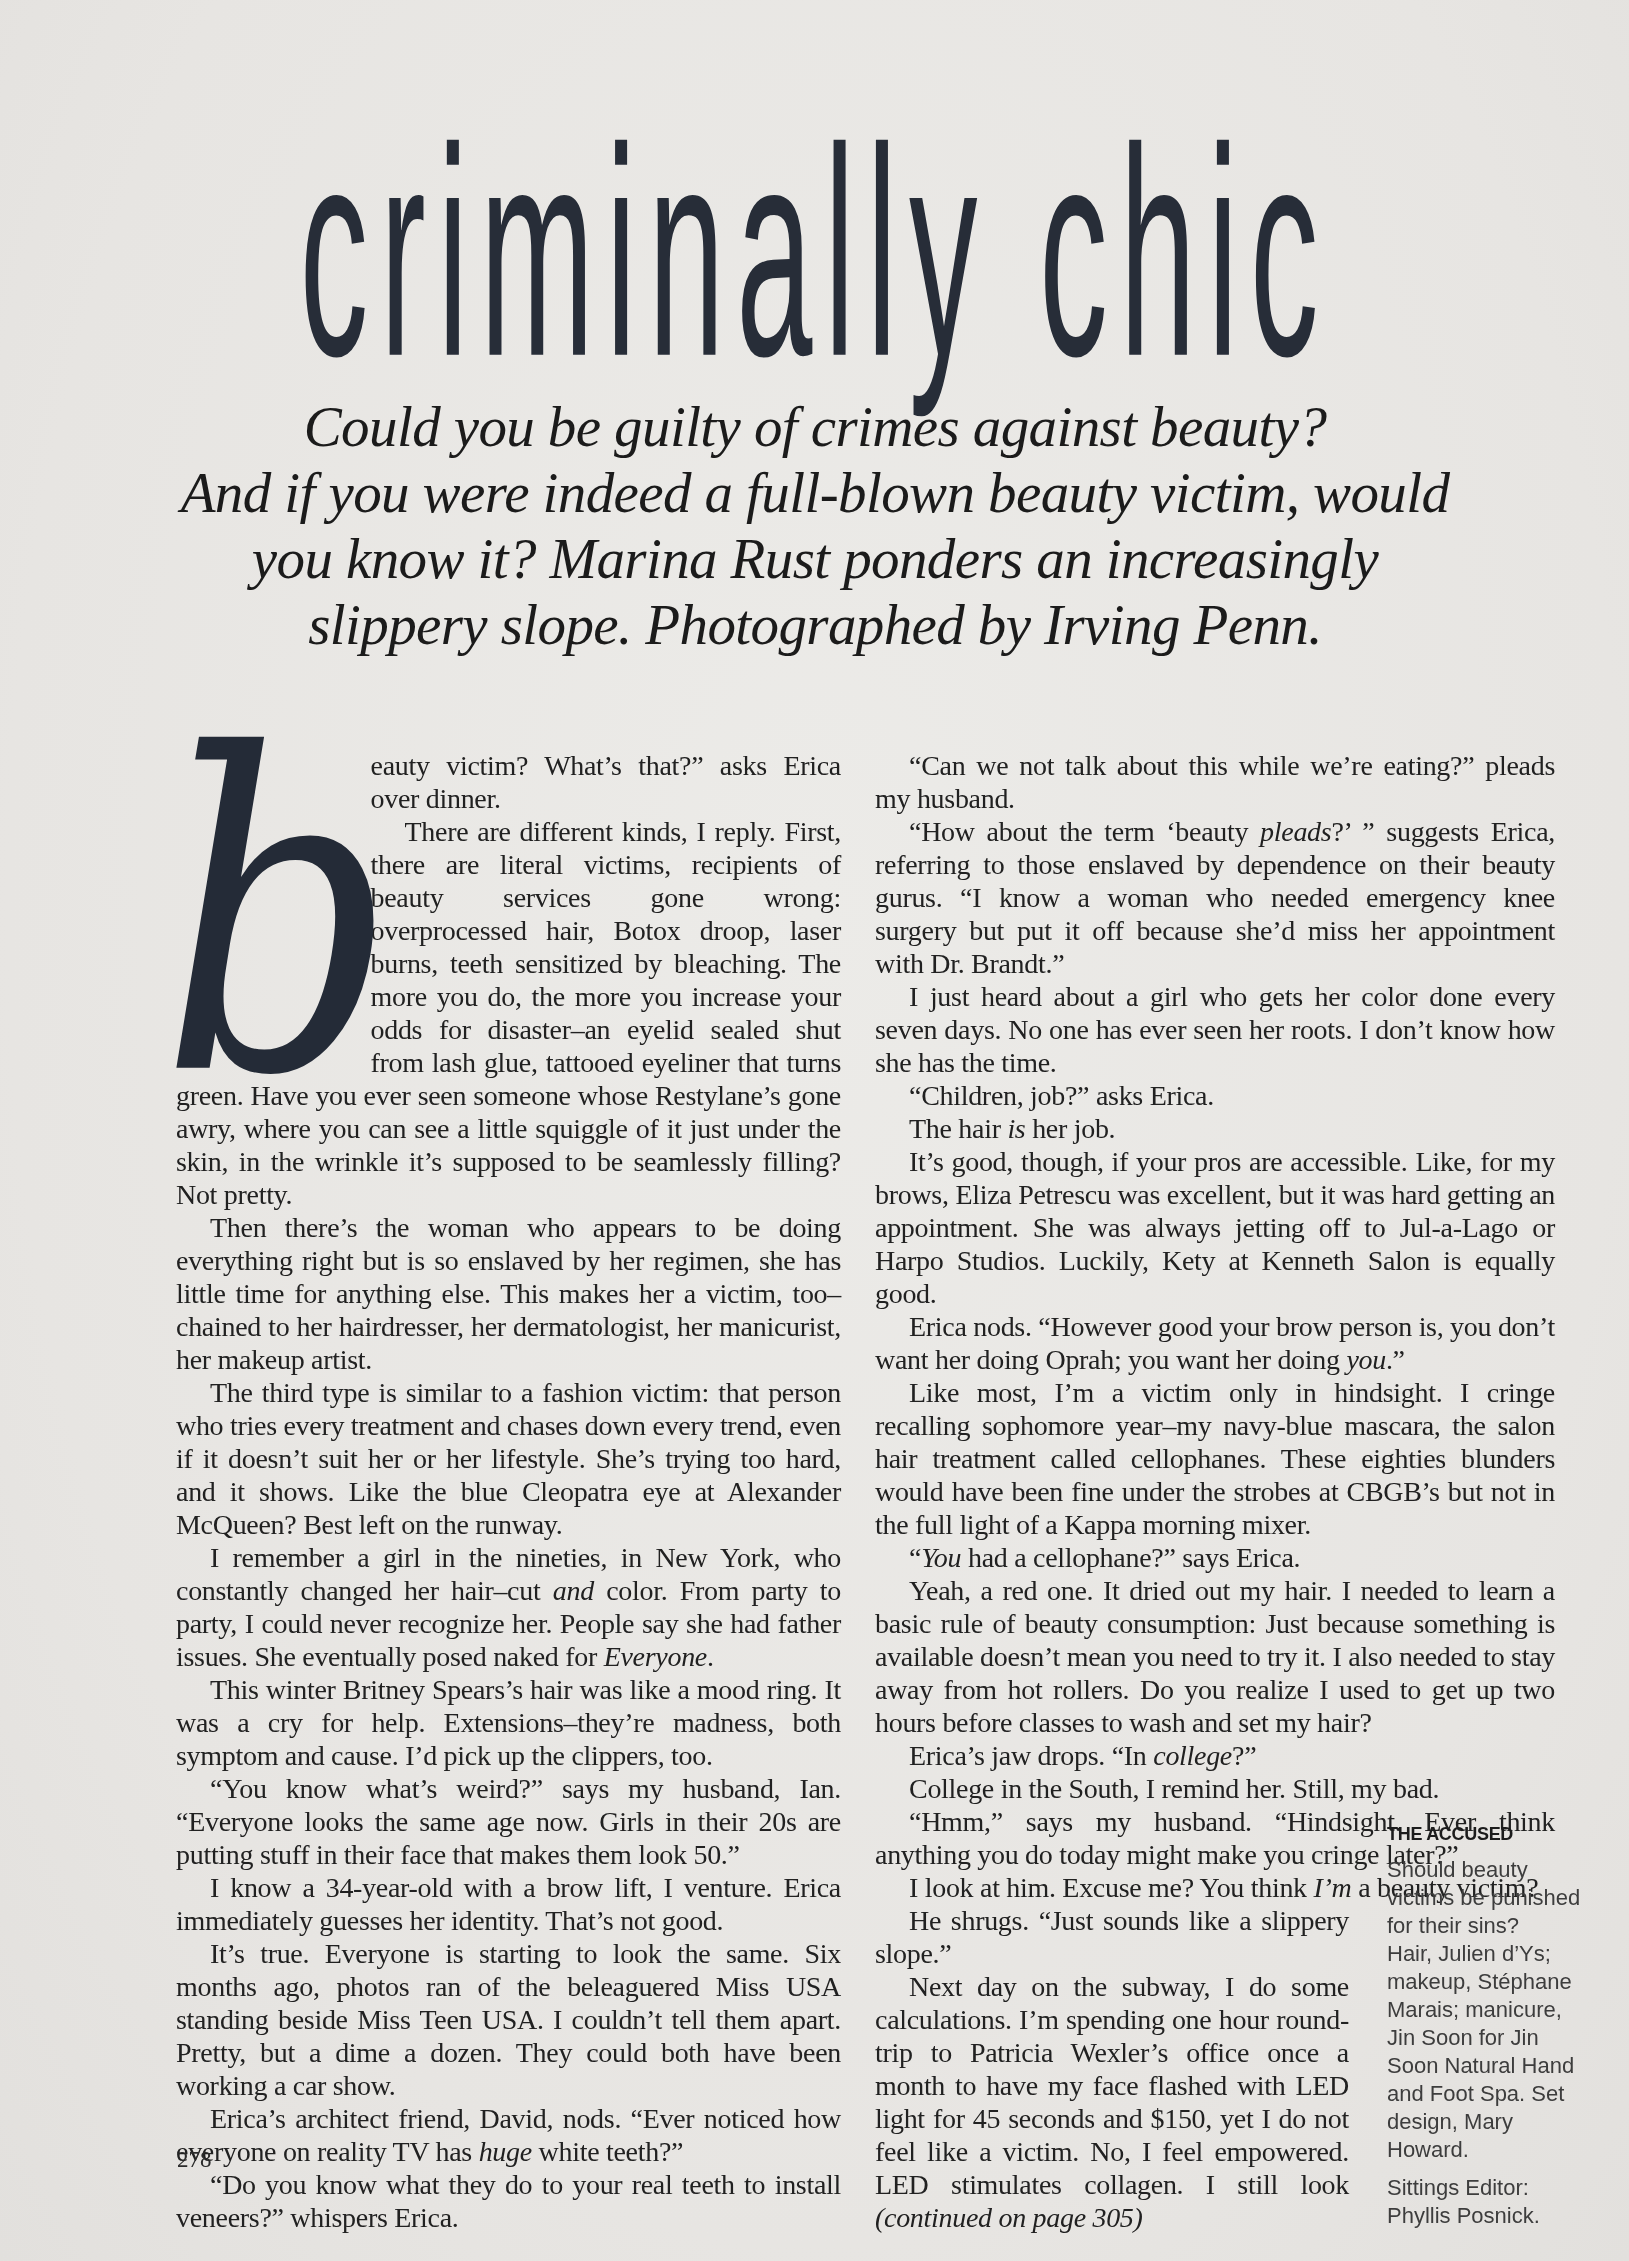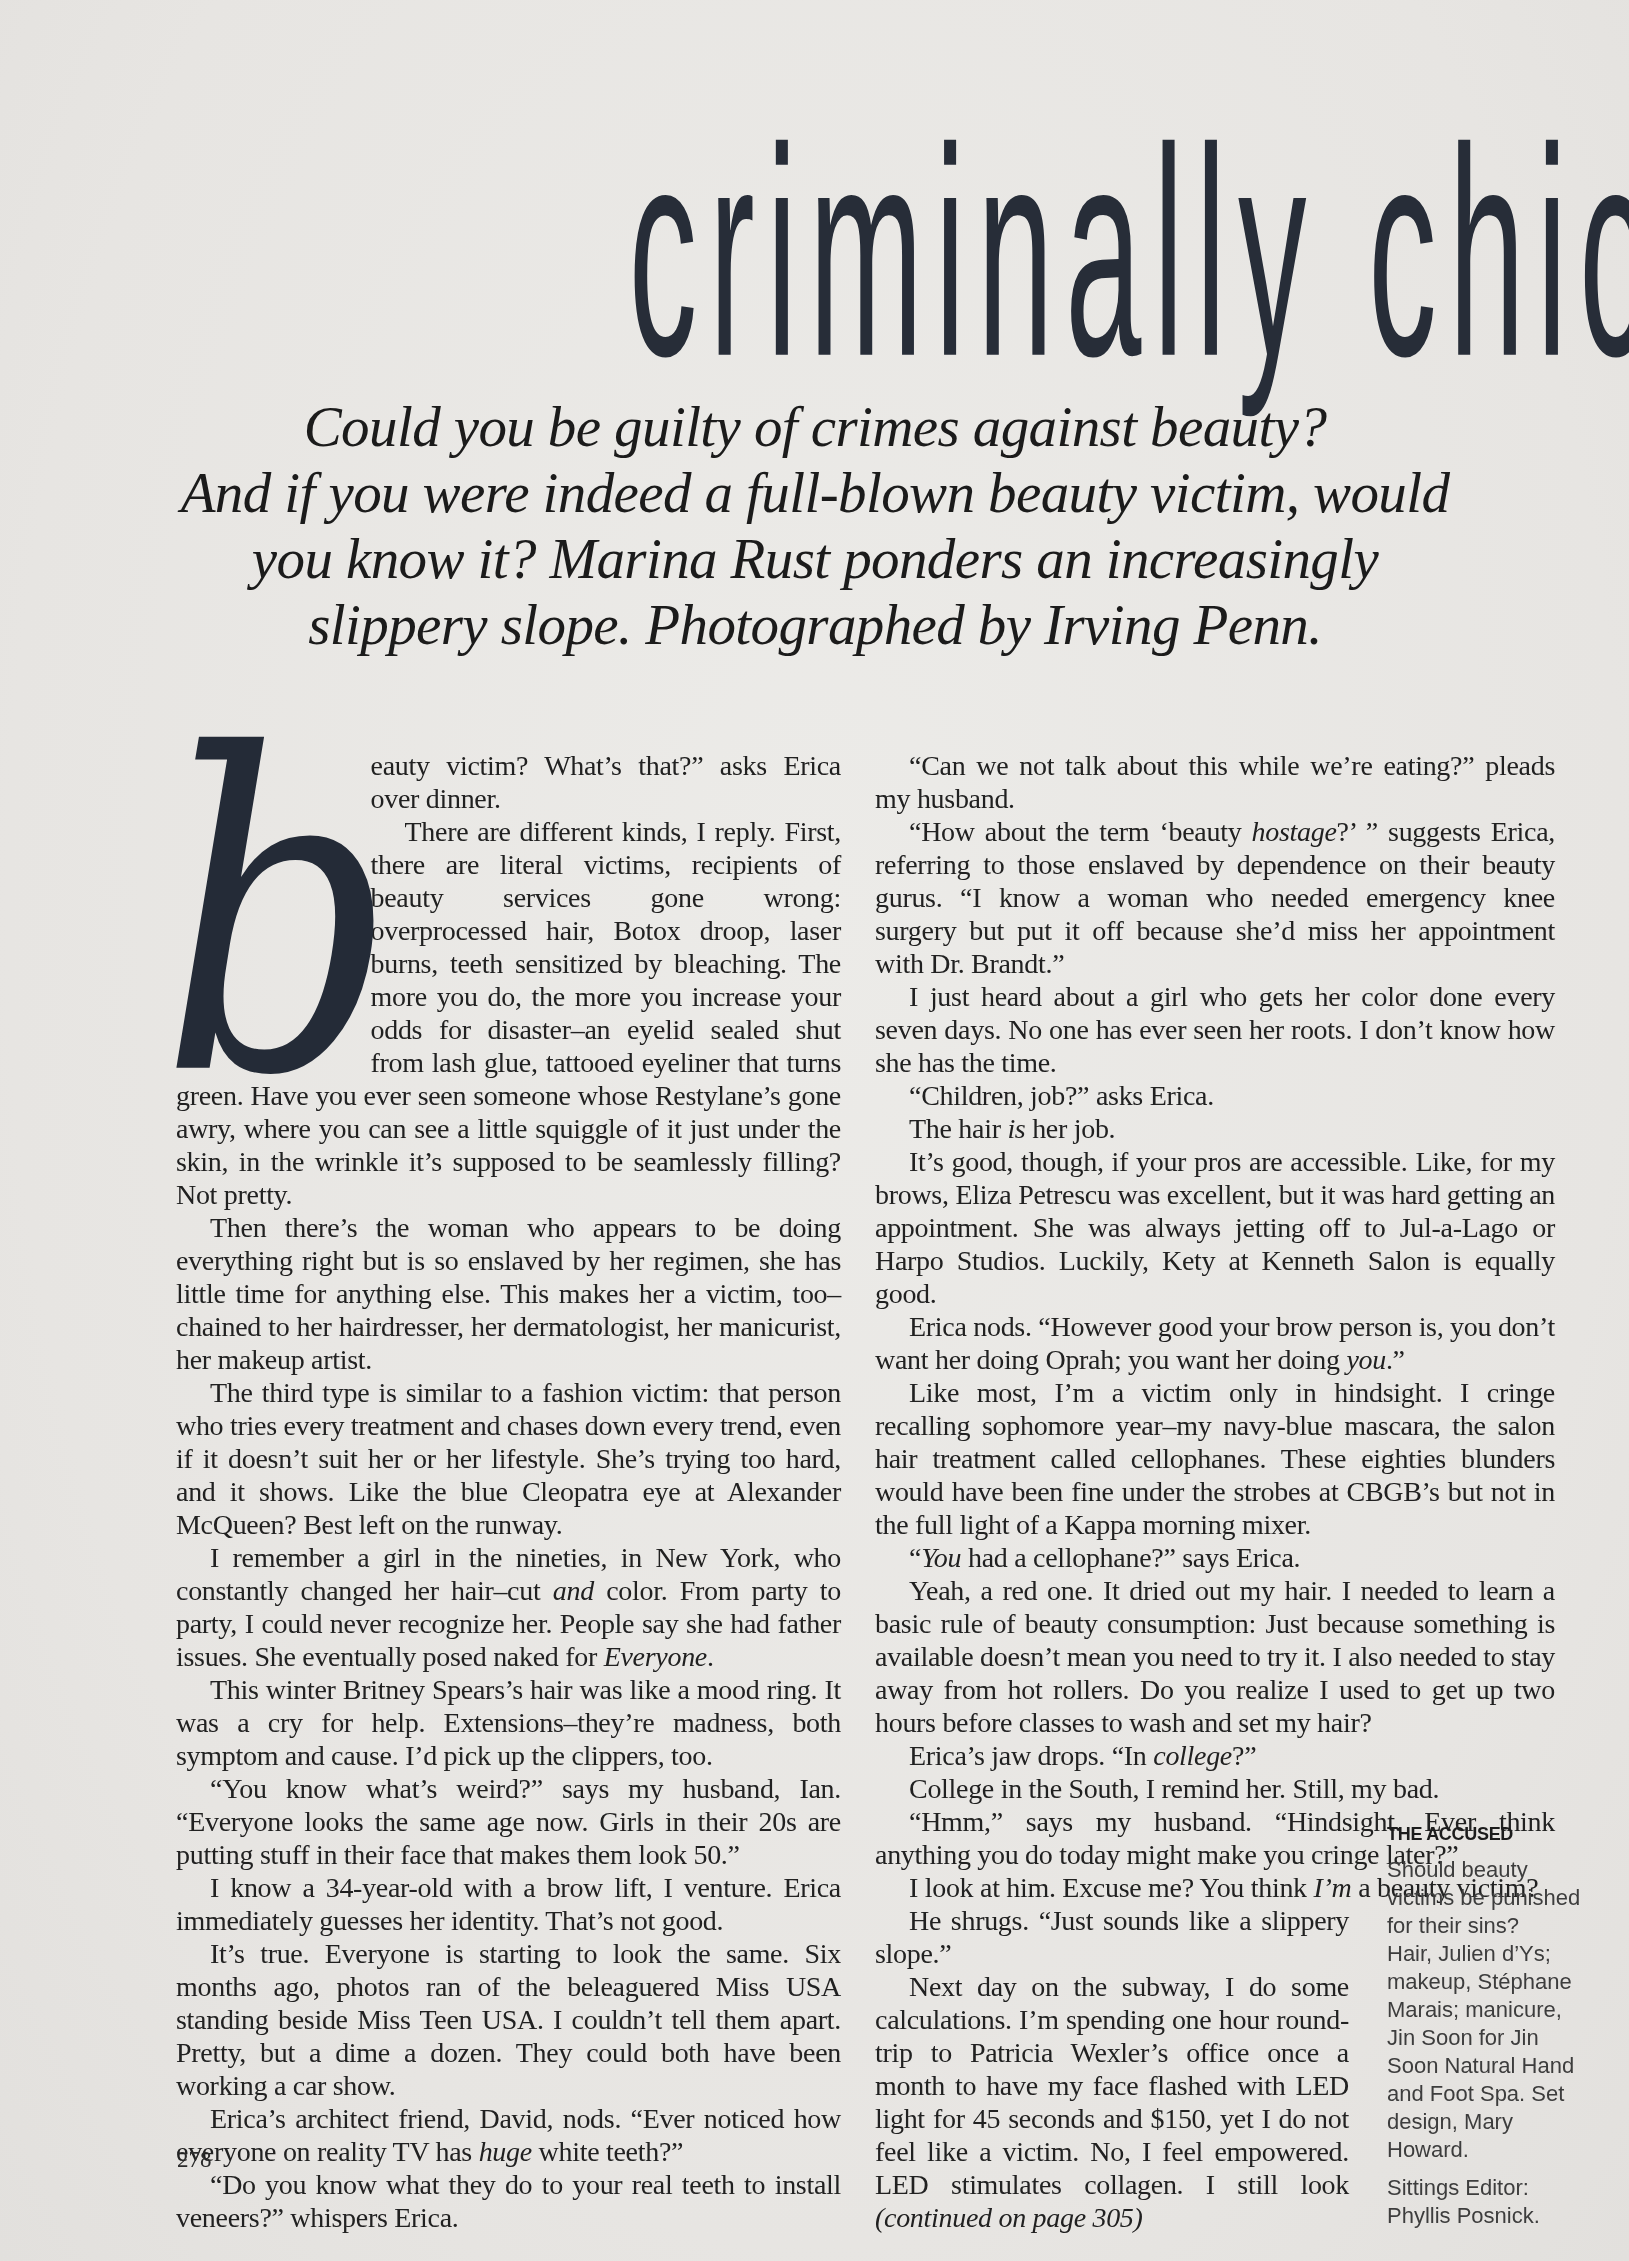--- a/index.html
+++ b/index.html
@@ -7,21 +7,21 @@
     position:relative;
     width:1630px;height:2261px;
     background:#e9e7e4;
     background-image:radial-gradient(ellipse at 50% 40%, #ecebe8 0%, #e7e5e2 70%, #e2e0dd 100%);
     overflow:hidden;
     font-family:"Liberation Serif",serif;
     color:#222222;
   }
 
   
-  .masthead{position:absolute;left:0;top:81px;width:100%;text-align:right;}
+  .masthead{position:absolute;left:0;top:81px;width:100%;text-align:center;}
   .title-text{
     display:inline-block;
     font-family:"Liberation Sans",sans-serif;
     font-weight:400;
     font-size:129px;
     letter-spacing:11.3px;
     white-space:nowrap;
     color:#272d38;
     transform:scale(1.06,2.3);
     transform-origin:50% 0%;
@@ -128,21 +128,21 @@
         <p>I know a 34-year-old with a brow lift, I venture. Erica immediately guesses her identity. That’s not good.</p>
         <p>It’s true. Everyone is starting to look the same. Six months ago, photos ran of the beleaguered Miss USA standing beside Miss Teen USA. I couldn’t tell them apart. Pretty, but a dime a dozen. They could both have been working a car show.</p>
         <p>Erica’s architect friend, David, nods. “Ever noticed how everyone on reality TV has <i>huge</i> white teeth?”</p>
         <p>“Do you know what they do to your real teeth to install veneers?” whispers Erica.</p>
       </div>
   </section>
 
   <section class="col col-right">
     <div class="paras right-top">
         <p>“Can we not talk about this while we’re eating?” pleads my husband.</p>
-        <p>“How about the term ‘beauty <i>hostage</i>?’ ” suggests Erica, referring to those enslaved by dependence on their beauty gurus. “I know a woman who needed emergency knee surgery but put it off because she’d miss her appointment with Dr. Brandt.”</p>
+        <p>“How about the term ‘beauty <i>pleads</i>?’ ” suggests Erica, referring to those enslaved by dependence on their beauty gurus. “I know a woman who needed emergency knee surgery but put it off because she’d miss her appointment with Dr. Brandt.”</p>
         <p>I just heard about a girl who gets her color done every seven days. No one has ever seen her roots. I don’t know how she has the time.</p>
         <p>“Children, job?” asks Erica.</p>
         <p>The hair <i>is</i> her job.</p>
         <p>It’s good, though, if your pros are accessible. Like, for my brows, Eliza Petrescu was excellent, but it was hard getting an appointment. She was always jetting off to Jul-a-Lago or Harpo Studios. Luckily, Kety at Kenneth Salon is equally good.</p>
         <p>Erica nods. “However good your brow person is, you don’t want her doing Oprah; you want her doing <i>you</i>.”</p>
         <p>Like most, I’m a victim only in hindsight. I cringe recalling sophomore year–my navy-blue mascara, the salon hair treatment called cellophanes. These eighties blunders would have been fine under the strobes at CBGB’s but not in the full light of a Kappa morning mixer.</p>
         <p>“<i>You</i> had a cellophane?” says Erica.</p>
         <p>Yeah, a red one. It dried out my hair. I needed to learn a basic rule of beauty consumption: Just because something is available doesn’t mean you need to try it. I also needed to stay away from hot rollers. Do you realize I used to get up two hours before classes to wash and set my hair?</p>
         <p>Erica’s jaw drops. “In <i>college</i>?”</p>
         <p>College in the South, I remind her. Still, my bad.</p>

